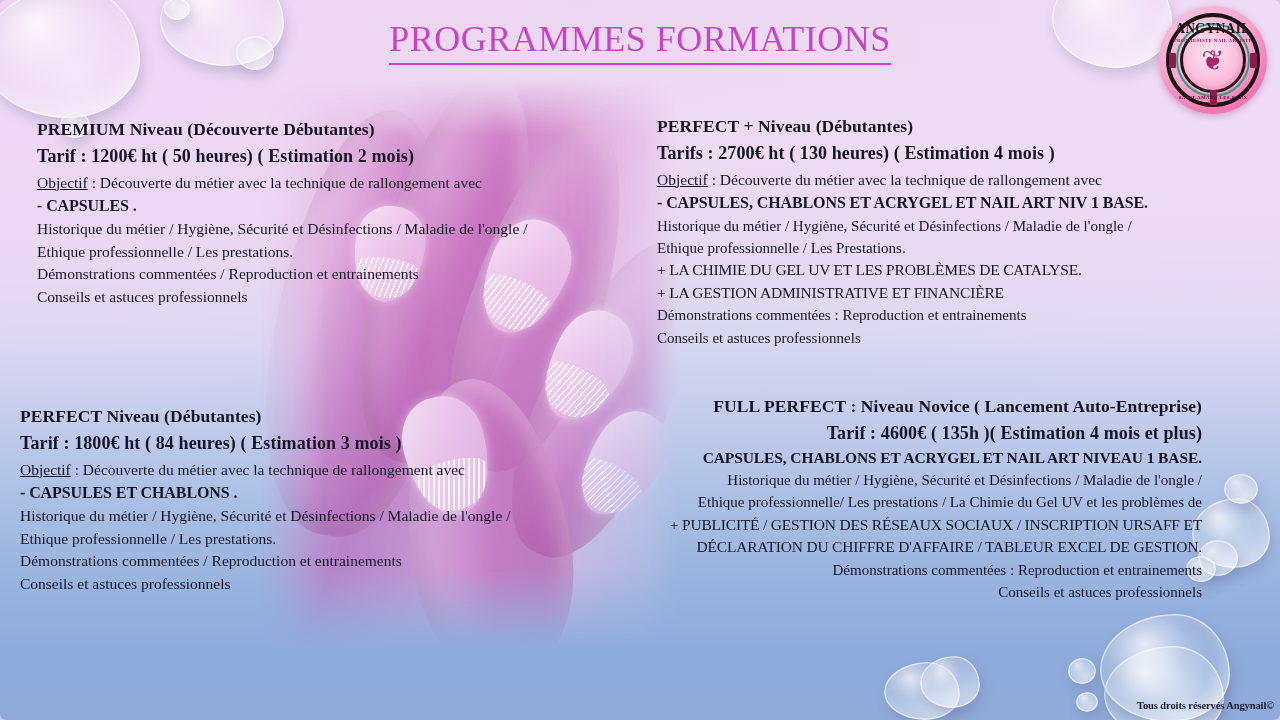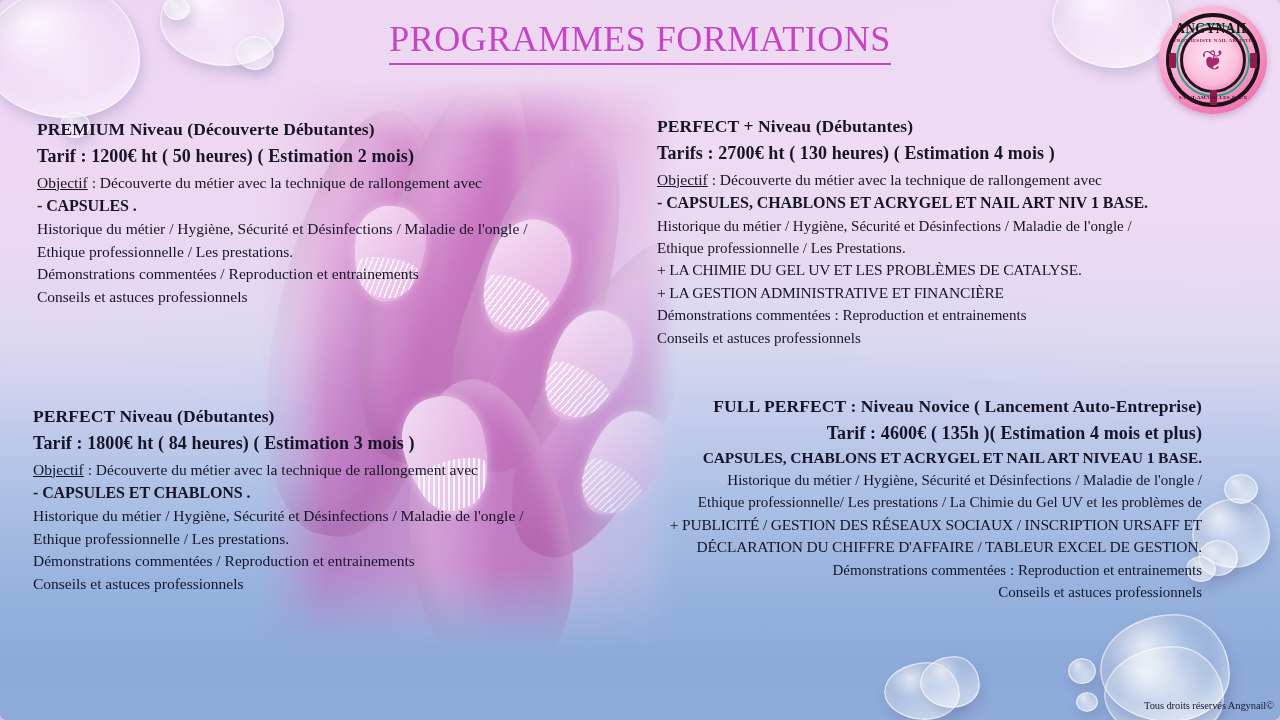--- a/index.html
+++ b/index.html
@@ -139,39 +139,39 @@
     font-size:5px;font-weight:700;color:#4a1030;letter-spacing:.3px;
   }
   .logo .mark{
     position:absolute;left:50%;top:50%;transform:translate(-50%,-48%);
     font-size:28px;color:#a8286e;line-height:1;
   }
 
   
   .block{position:absolute;width:545px;color:#171427;}
   .b-premium{left:37px;top:118px;}
-  .b-perfect{left:33px;top:405px;}
+  .b-perfect{left:20px;top:405px;}
   .b-perfectplus{left:657px;top:115px;}
   .b-full{left:657px;top:395px;text-align:right;}
 
   .ln{margin:0 0 2px 0;line-height:1.34;}
   .head{font-size:17.5px;font-weight:700;letter-spacing:.1px;}
   .tarif{font-size:18px;font-weight:700;letter-spacing:.1px;margin-top:3px;}
   .obj{font-size:15.5px;font-weight:400;margin-top:4px;}
   .obj u{text-decoration:underline;}
   .strong{font-size:16px;font-weight:700;letter-spacing:-.1px;}
   .body{font-size:15.5px;font-weight:400;}
   .plus{font-size:15.5px;font-weight:400;letter-spacing:-.2px;}
   .b-perfectplus .body, .b-full .body{font-size:15px;}
   .b-full .strong{font-size:15.5px;}
 
   
   .footer{
     position:absolute;right:6px;bottom:9px;
-    font-size:10.5px;font-weight:400;color:#1b1a2e;letter-spacing:-.1px;
+    font-size:10.5px;font-weight:700;color:#1b1a2e;letter-spacing:-.1px;
   }
 </style>
 </head>
 <body>
 
 <div id="stage">
 
   <div class="bg-base"></div>
   <div class="bg-tint-left"></div>
   <div class="bg-tint-right"></div>

